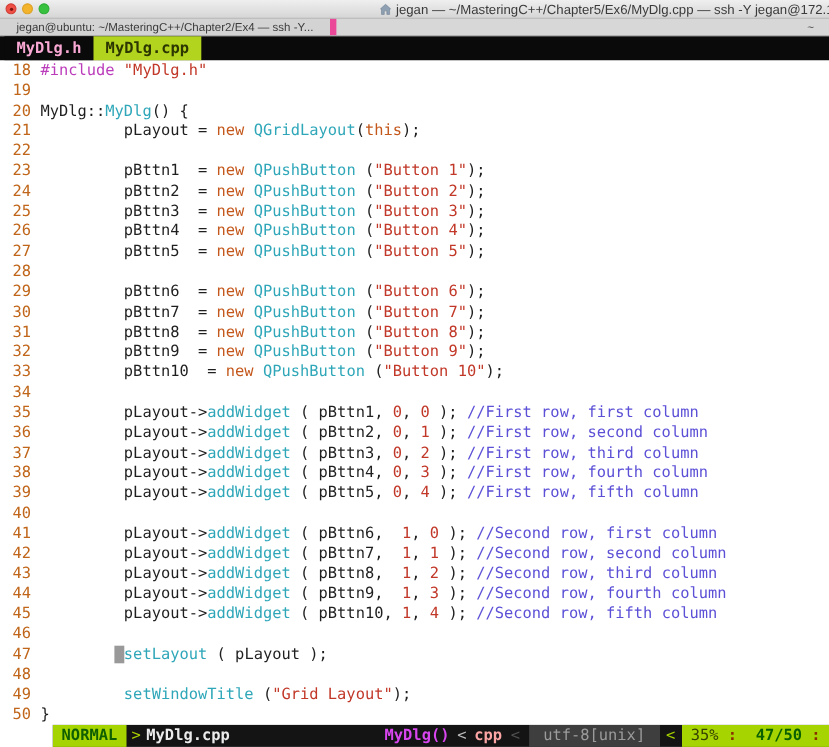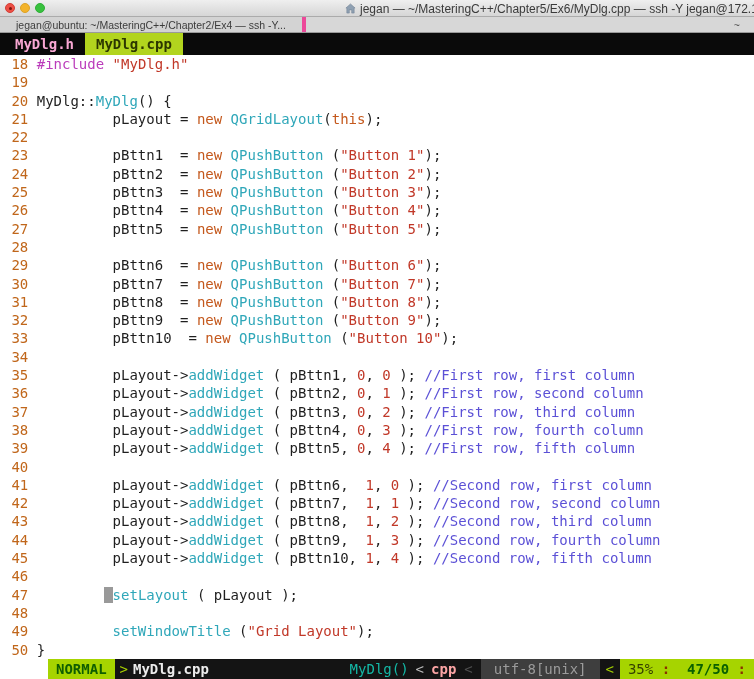--- a/index.html
+++ b/index.html
@@ -29,21 +29,21 @@
   .homeicon { width:11px; height:11px; flex:0 0 11px; }
 
   
   .tabbar {
     height:16px; flex:0 0 16px; background:#d3d3d3; display:flex;
     font-family:"Liberation Sans", sans-serif; font-size:10.5px; color:#3c3c3c;
     border-bottom:1px solid #9a9a9a;
   }
   .ttab {
     flex:0 0 306px; display:flex; align-items:center; justify-content:center;
-    border-right:4px solid #ec4899; overflow:hidden; white-space:nowrap;
+    border-right:6px solid #ec4899; overflow:hidden; white-space:nowrap;
     background:#d3d3d3;
   }
   .ttab-rest {
     flex:1 1 auto; background:#d7d7d7; display:flex; align-items:center;
     justify-content:flex-end; padding-right:14px; color:#555;
   }
 
   
   .vimtabline {
     height:22px; flex:0 0 22px; background:#0a0a0a; display:flex; align-items:stretch;
@@ -73,21 +73,21 @@
   
   .statusbar {
     height:20px; flex:0 0 20px; background:#141414; display:flex; align-items:stretch;
     font-size:14px; line-height:20px; white-space:pre; overflow:hidden;margin-left:48px;
   }
   .seg { display:flex; align-items:center; }
   .seg.mode  { background:#a6d400; color:#0f5e00; font-weight:bold; padding:0 8px; }
   .seg.arrow { color:#a9d000; padding:0 5px; }
   .seg.fname { color:#ececec; font-weight:bold; padding-right:8px; }
   .spacer { flex:1 1 auto; }
-  .seg.ctx   { color:#14b8a6; font-weight:normal; }
+  .seg.ctx   { color:#d946ef; font-weight:bold; }
   .seg.ltsep { color:#bdbdbd; padding:0 7px; }
   .seg.ftype { color:#fca5a5; font-weight:bold; }
   .seg.dimsep{ color:#4f4f4f; padding:0 8px; }
   .seg.enc   { background:#3e3e3e; color:#9b9b9b; padding:0 13px; }
   .seg.greensep { color:#a3cf00; padding:0 6px; }
   .seg.right { background:#a6d400; padding:0 8px; flex:0 0 auto; }
   .seg.right .pct { color:#364200; }
   .seg.right .col { color:#8a3000; font-weight:bold; }
   .seg.right .pos { color:#0a6000; font-weight:bold; }
 </style>

